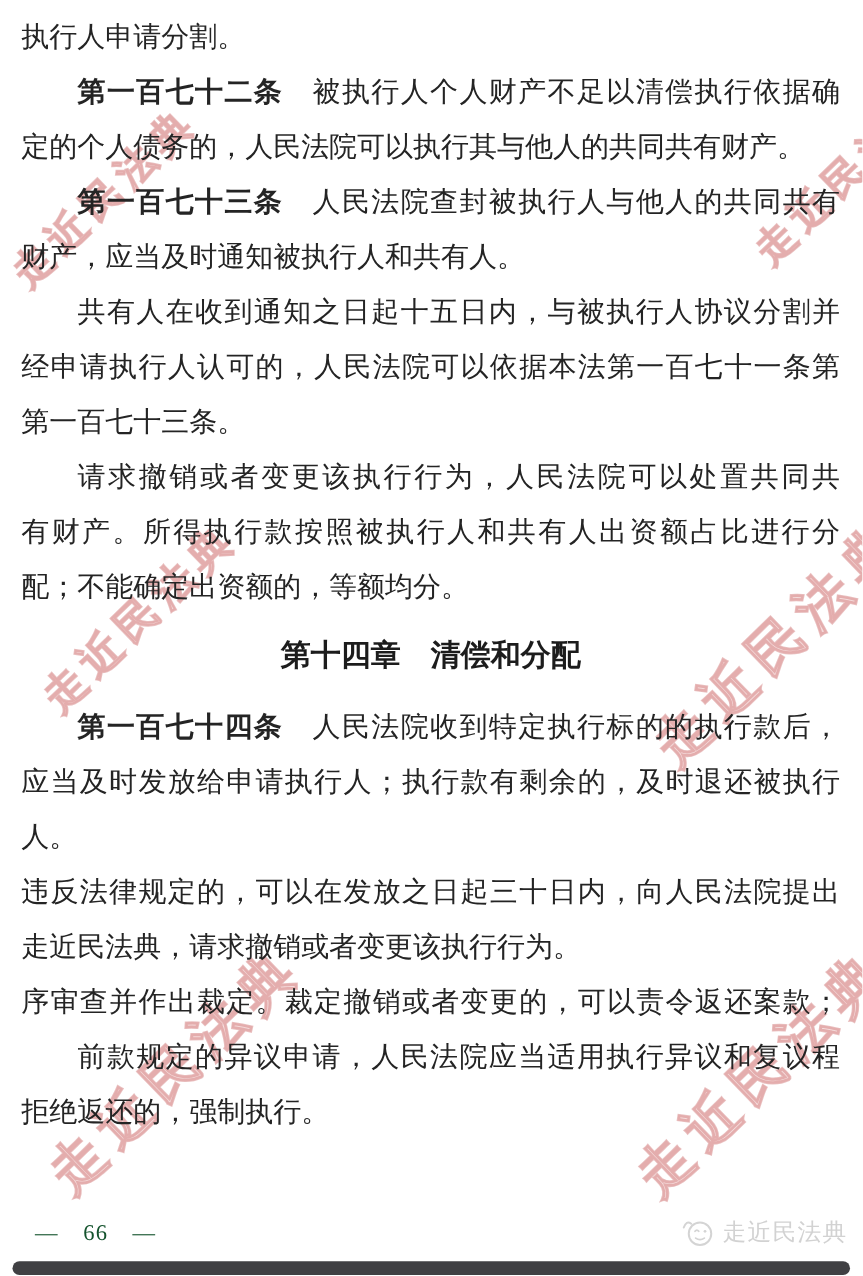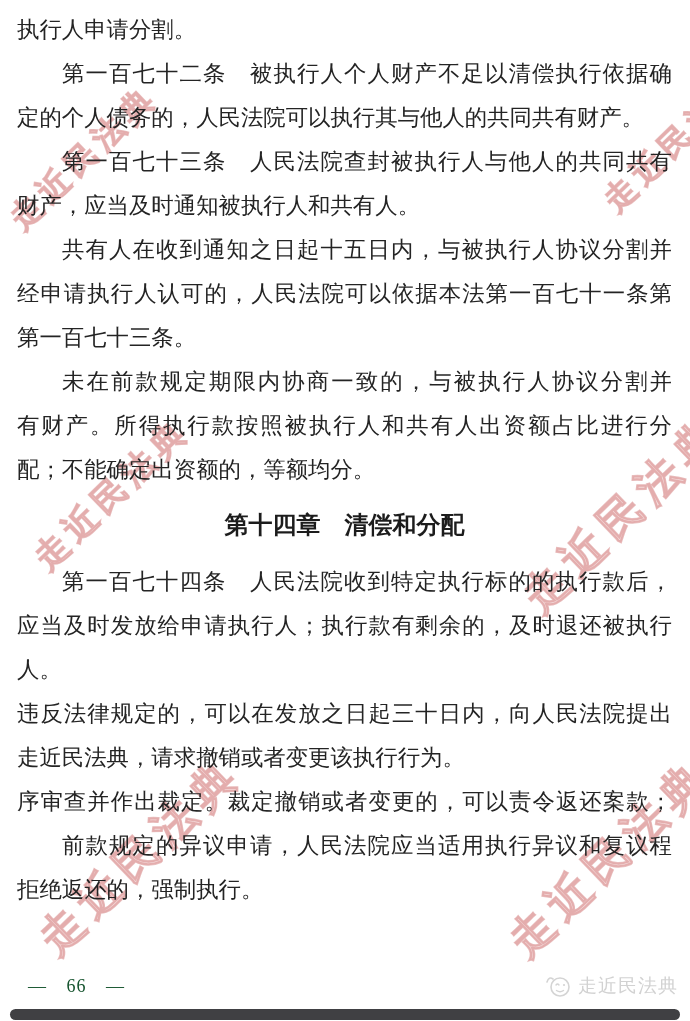--- a/index.html
+++ b/index.html
@@ -43,21 +43,21 @@
     text-align:justify;
     text-align-last:justify;
     overflow:hidden;
   }
   .line.last{
     text-align-last:left;
   }
   .line.first-indent{
     padding-left:45px;
   }
-  .line b{font-weight:normal;}
+  .line b{font-weight:bold;}
   .chapter-heading{
     height:46px;
     line-height:46px;
     margin:10px 0 12px 0;
     text-align:center;
     font-weight:bold;
     font-size:24px;
     color:#1c1c1c;
   }
   
@@ -110,21 +110,21 @@
 
   <div class="content" id="content">
       <div class="line last"><span>执行人申请分割。</span></div>
       <div class="line first-indent"><b>第一百七十二条</b><span>　被执行人个人财产不足以清偿执行依据确</span></div>
       <div class="line last"><span>定的个人债务的，人民法院可以执行其与他人的共同共有财产。</span></div>
       <div class="line first-indent"><b>第一百七十三条</b><span>　人民法院查封被执行人与他人的共同共有</span></div>
       <div class="line last"><span>财产，应当及时通知被执行人和共有人。</span></div>
       <div class="line first-indent"><span>共有人在收到通知之日起十五日内，与被执行人协议分割并</span></div>
       <div class="line"><span>经申请执行人认可的，人民法院可以依据本法第一百七十一条第</span></div>
       <div class="line last"><span>第一百七十三条。</span></div>
-      <div class="line first-indent"><span>未在前款规定期限内协商一致的，与被执行人协议分割并</span></div>
+      <div class="line first-indent"><span>请求撤销或者变更该执行行为，人民法院可以处置共同共</span></div>
       <div class="line"><span>有财产。所得执行款按照被执行人和共有人出资额占比进行分</span></div>
       <div class="line last"><span>配；不能确定出资额的，等额均分。</span></div>
       <div class="chapter-heading">第十四章　清偿和分配</div>
       <div class="line first-indent"><b>第一百七十四条</b><span>　人民法院收到特定执行标的的执行款后，</span></div>
       <div class="line"><span>应当及时发放给申请执行人；执行款有剩余的，及时退还被执行</span></div>
       <div class="line last"><span>人。</span></div>
       <div class="line"><span>违反法律规定的，可以在发放之日起三十日内，向人民法院提出</span></div>
       <div class="line last"><span>走近民法典，请求撤销或者变更该执行行为。</span></div>
       <div class="line"><span>序审查并作出裁定。裁定撤销或者变更的，可以责令返还案款；</span></div>
       <div class="line first-indent"><span>前款规定的异议申请，人民法院应当适用执行异议和复议程</span></div>

